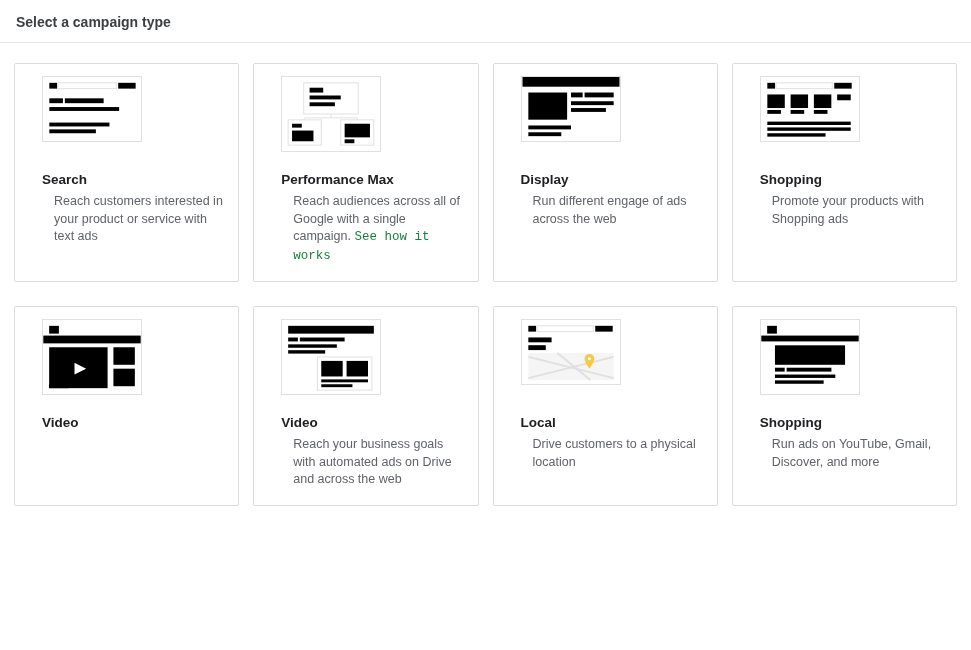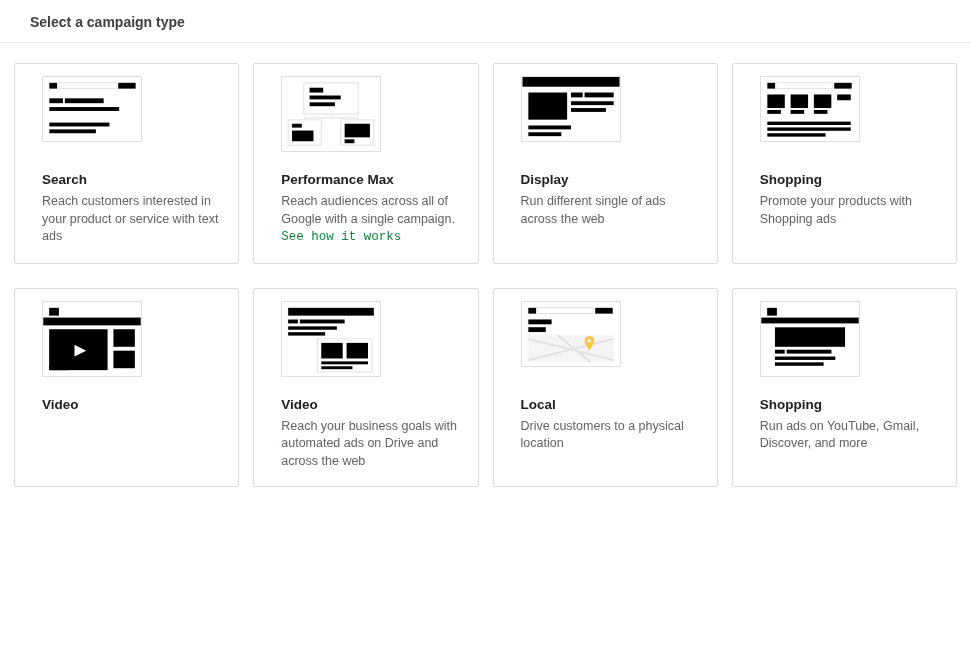--- a/index.html
+++ b/index.html
@@ -5,21 +5,21 @@
   * { box-sizing: border-box; }
   body {
     margin: 0;
     padding: 0;
     font-family: Arial, 'Helvetica Neue', sans-serif;
     background: #fff;
     color: #3c4043;
     width: 971px;
   }
   .header {
-    padding: 14px 14px 12px 30px;
+    padding: 14px 14px 12px 16px;
     font-size: 14px;
     font-weight: 600;
     color: #3c4043;
     border-bottom: 1px solid #e4e4e4;
   }
   .grid {
     padding: 20px 14px 20px 14px;
     display: grid;
     grid-template-columns: repeat(4, 1fr);
     gap: 24px 14px;
@@ -46,20 +46,21 @@
   .card-title {
     font-size: 13.5px;
     font-weight: 600;
     color: #202124;
     margin-bottom: 6px;
   }
   .card-desc {
     font-size: 12.5px;
     color: #5f6368;
     line-height: 1.4;
+    margin-left: 12px;
   }
   .card-desc .link {
     color: #15803d;
     cursor: pointer;
     font-family: Liberation Mono, monospace;
   }
   .gbar { background: #e0e0e0; }
   .ybar { background: #f9c846; }
   .gblk { background: #e0e0e0; }
   .darkblk { background: #bdbdbd; }
@@ -125,21 +126,21 @@
         <rect x="6" y="16" width="40" height="28" class="gblk"></rect>
         <rect x="50" y="16" width="12" height="5" class="ybar"></rect>
         <rect x="64" y="16" width="30" height="5" class="gbar"></rect>
         <rect x="50" y="25" width="44" height="4" class="gbar"></rect>
         <rect x="50" y="32" width="36" height="4" class="gbar"></rect>
         <rect x="6" y="50" width="44" height="4" class="gbar"></rect>
         <rect x="6" y="57" width="34" height="4" class="gbar"></rect>
       </svg>
     </div>
     <div class="card-title">Display</div>
-    <div class="card-desc">Run different single of ads across the web</div>
+    <div class="card-desc">Run different engage of ads across the web</div>
   </div>
 
   <div class="card">
     <div class="thumb-wrap">
       <svg class="thumb" width="100" height="66" viewBox="0 0 100 66">
         <rect x="6" y="6" width="8" height="6" class="gbar"></rect>
         <rect x="15" y="6" width="58" height="6" fill="#fff" stroke="#e0e0e0"></rect>
         <rect x="75" y="6" width="18" height="6" class="gbar"></rect>
         <rect x="6" y="18" width="18" height="14" class="gblk"></rect>
         <rect x="30" y="18" width="18" height="14" class="gblk"></rect>

